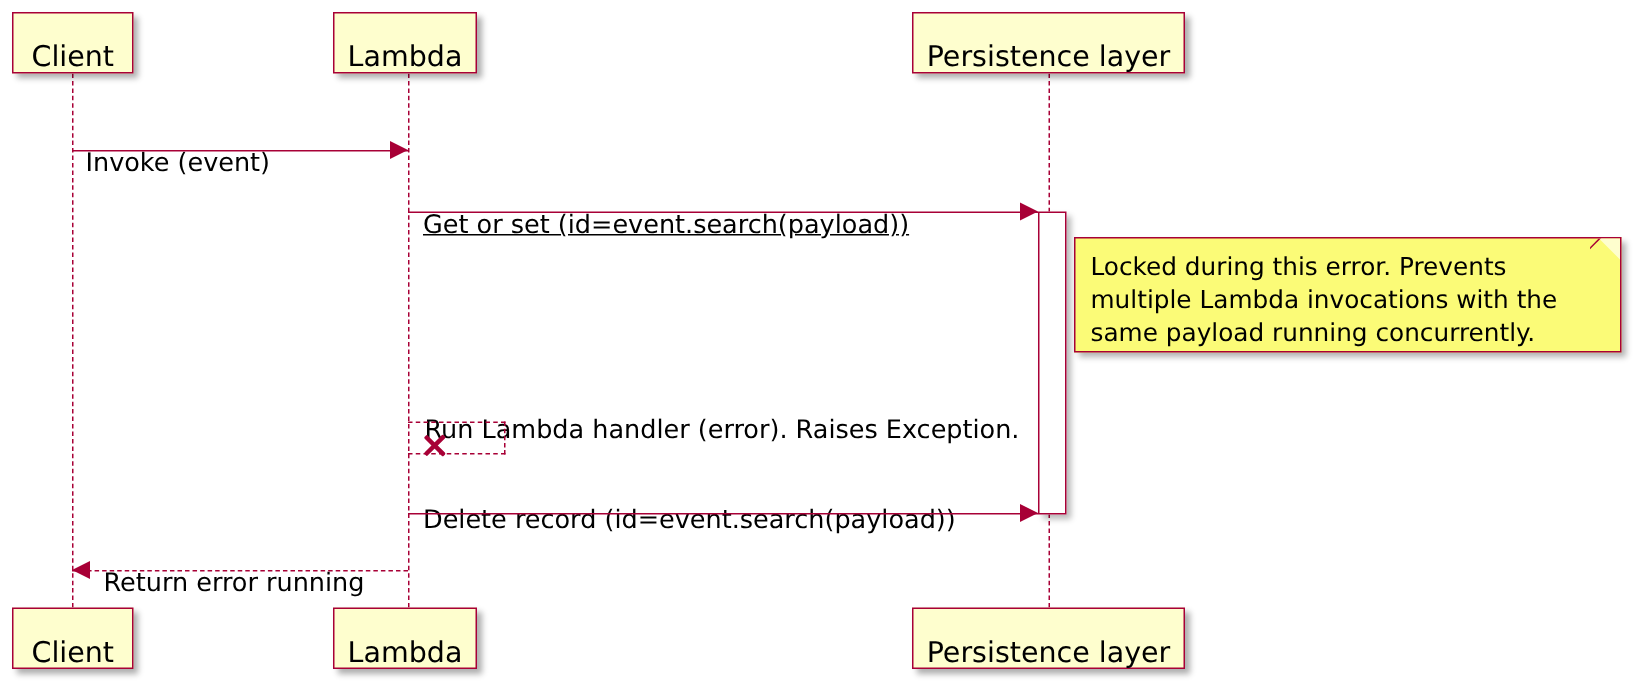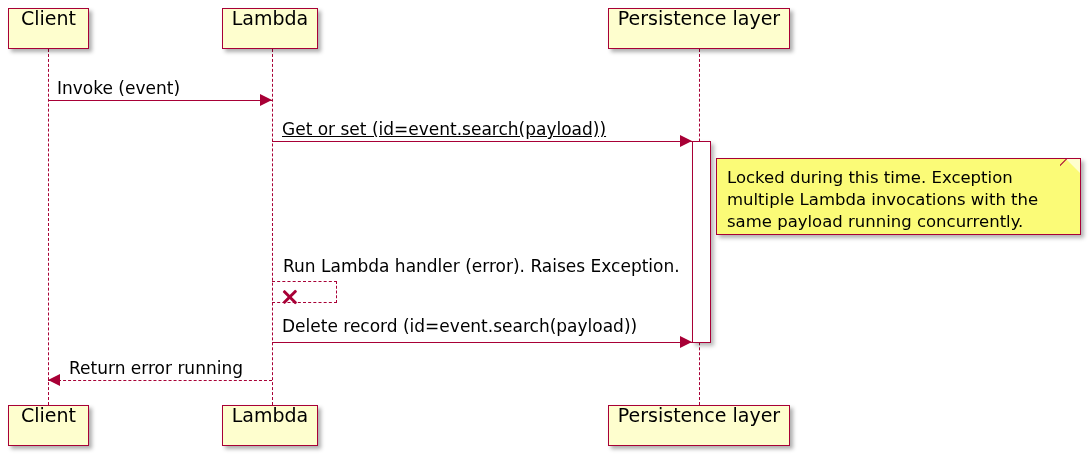--- a/index.html
+++ b/index.html
@@ -19,21 +19,21 @@
   }
 
   
   .participant {
     position: absolute;
     box-sizing: border-box;
     background: #FEFECE;
     border: 1.5px solid #A80036;
     box-shadow: 3px 3px 4px rgba(0,0,0,0.32);
     display: flex;
-    align-items: flex-start;
+    align-items: flex-end;
     justify-content: center;
     font-size: 19px;
     color: #000000;
     line-height: 1;
     white-space: nowrap;
   }
 
   
   .lifeline {
     position: absolute;
@@ -73,20 +73,21 @@
     border-top: 6px solid transparent;
     border-bottom: 6px solid transparent;
     border-right: 12px solid #A80036;
   }
   .msg-label {
     position: absolute;
     font-size: 17px;
     color: #000000;
     white-space: nowrap;
     line-height: 1;
+    margin-top: 21px;
   }
 
   
   .self-loop {
     position: absolute;
     box-sizing: border-box;
     border: 1.6px dashed #A80036;
     border-left: none;
   }
   .destroy-x {
@@ -172,21 +173,21 @@
 
   <div class="msg-label" style="left:57px; top:80px;">Invoke (event)</div>
   <div class="msg-line" style="left:48px; top:100px; width:224px;"></div>
   <div class="arrow-right" style="left:260px; top:94px;"></div>
 
   <div class="msg-label" style="left:282px; top:121px;text-decoration:underline;">Get or set (id=event.search(payload))</div>
   <div class="msg-line" style="left:272px; top:141px; width:420px;"></div>
   <div class="arrow-right" style="left:680px; top:135px;"></div>
 
   <div class="note" style="left:716px; top:158px; width:365px; height:77px;">
-    <span class="note-line">Locked during this time. Exception</span>
+    <span class="note-line">Locked during this error. Prevents</span>
     <span class="note-line">multiple Lambda invocations with the</span>
     <span class="note-line">same payload running concurrently.</span>
     <span class="note-fold"></span>
     <span class="note-fold-edge"></span>
   </div>
 
   <div class="msg-label" style="left:283px; top:258px;">Run Lambda handler (error). Raises Exception.</div>
   <div class="self-loop" style="left:272px; top:281px; width:65px; height:22px;"></div>
   <div class="destroy-x" style="left:281px; top:288px;"></div>
 

